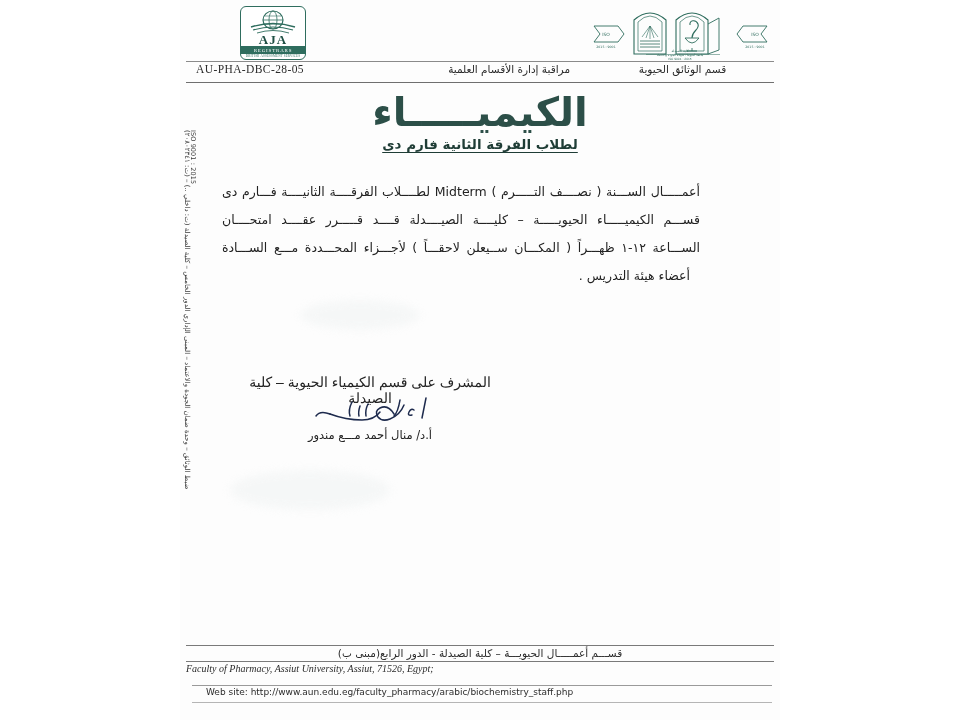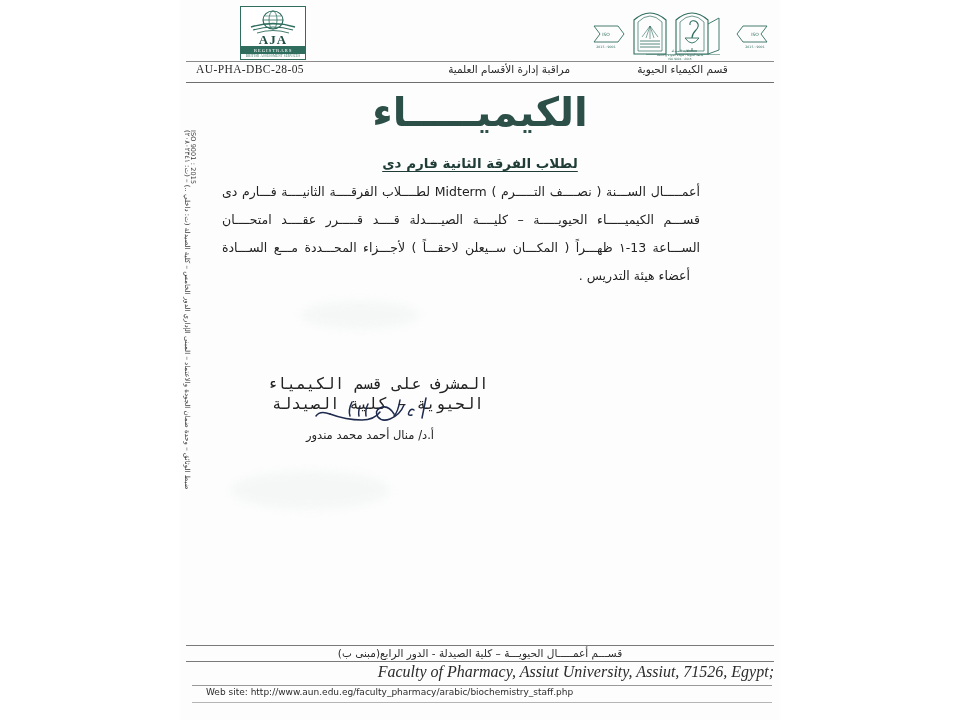--- a/index.html
+++ b/index.html
@@ -36,21 +36,21 @@
     height: 56px;
   }
 
   .aja-logo {
     position: absolute;
     left: 60px;
     top: 2px;
     width: 64px;
     height: 52px;
     border: 1.5px solid #2f6d5e;
-    border-radius: 0;
+    border-radius: 6px;
     background: #ffffff;
     overflow: hidden;
   }
   .aja-globe {
     position: absolute;
     left: 8px;
     top: 3px;
     width: 48px;
     height: 24px;
   }
@@ -190,21 +190,20 @@
     left: 330px;
     top: 136px;
     width: 300px;
     text-align: center;
     font-family: "DejaVu Sans", sans-serif;
     font-size: 13.5px;
     font-weight: bold;
     color: #1f3d36;
     text-decoration: underline;
     text-underline-offset: 3px;
-    margin-top: 19px;
   }
 
   
   .body-block {
     position: absolute;
     left: 222px;
     top: 178px;
     width: 478px;
   }
   .body-line {
@@ -218,26 +217,26 @@
   }
   .body-line.lastline {
     text-align: right;
     text-align-last: right;
     padding-right: 10px;
   }
 
   
   .sig-title {
     position: absolute;
-    left: 248px;
+    left: 240px;
     top: 374px;
     width: 260px;
     text-align: center;
-    font-family: Liberation Mono, monospace;
-    font-size: 16px;
+    font-family: Liberation Sans, sans-serif;
+    font-size: 14px;
     color: #232323;
   }
   .sig-mark {
     position: absolute;
     left: 276px;
     top: 392px;
     width: 170px;
     height: 36px;
   }
   .sig-name {
@@ -276,24 +275,24 @@
     top: 661px;
     width: 588px;
     height: 1.2px;
     background: #7a7a7a;
   }
   .ftr-en {
     position: absolute;
     left: 186px;
     top: 663px;
     width: 588px;
-    text-align: right;
+    text-align: left;
     font-family: "Liberation Serif", serif;
     font-style: italic;
-    font-size: 16px;
+    font-size: 10px;
     color: #2b2b2b;
     direction: ltr;
   }
   .ftr-rule-3 {
     position: absolute;
     left: 192px;
     top: 685px;
     width: 580px;
     height: 1px;
     background: #9a9a9a;
@@ -394,53 +393,53 @@
         <text x="92" y="55.5" font-size="2.9" text-anchor="middle">ISO 9001 : 2015</text>
         <text x="18" y="44" font-size="3.2" text-anchor="middle">9001 : 2015</text>
         <text x="167" y="44" font-size="3.2" text-anchor="middle">9001 : 2015</text>
       </g>
     </svg>
   </div>
 
   <div class="hdr-rule-top"></div>
   <div class="hdr-code">AU-PHA-DBC-28-05</div>
   <div class="hdr-mid">مراقبة إدارة الأقسام العلمية</div>
-  <div class="hdr-right">قسم الكيمياء الحيوية</div>
+  <div class="hdr-right">قسم الوثائق الحيوية</div>
   <div class="hdr-rule-bot"></div>
 
   <div class="side-strip">
     <div class="vtext">ضبط الوثائق – وحدة ضمان الجودة والاعتماد – المبنى الإداري الدور الخامس – كلية الصيدلة (ت: داخلي ..) – (ت: ٢٠٨٠٢٣٤١)</div>
     <div class="vtext line2">ISO 9001 : 2015</div>
   </div>
 
   <div class="title">الكيميـــــاء</div>
   <div class="subtitle">لطلاب الفرقة الثانية فارم دى</div>
 
   <div class="body-block">
     <div class="body-line">أعمـــــال الســـنة ( نصــــف التـــــرم ) Midterm لطــــلاب الفرقــــة الثانيــــة فـــارم دى</div>
     <div class="body-line">قســـم الكيميـــــاء الحيويـــــة – كليــــة الصيــــدلة قــــد قـــــرر عقــــد امتحــــان</div>
-    <div class="body-line">الســـاعة 13-١ ظهـــراً ( المكـــان ســيعلن لاحقـــاً ) لأجـــزاء المحـــددة مـــع الســـادة</div>
+    <div class="body-line">الســـاعة ١٢-١ ظهـــراً ( المكـــان ســيعلن لاحقـــاً ) لأجـــزاء المحـــددة مـــع الســـادة</div>
     <div class="body-line lastline">أعضاء هيئة التدريس .</div>
   </div>
 
   <div class="sig-title">المشرف على قسم الكيمياء الحيوية – كلية الصيدلة</div>
   <svg class="sig-mark" viewBox="0 0 170 36">
     <g fill="none" stroke="#1d2a4d" stroke-width="1.5" stroke-linecap="round">
       <path d="M150,6 L146,26"></path>
       <path d="M138,18 q-3,-2 -5,2 t3,3"></path>
       <path d="M124,8 q-2,12 -6,16"></path>
       <path d="M118,22 q-6,-10 -14,-6 q-6,3 -2,9 q4,5 12,2 q10,-4 14,-14"></path>
       <path d="M104,20 q-6,8 -18,8 q-16,0 -32,-6"></path>
       <path d="M92,12 q-3,6 -2,12"></path>
       <path d="M84,14 q-2,6 -1,10"></path>
       <path d="M76,10 q-4,8 -2,14"></path>
       <path d="M54,22 q-10,-4 -14,2"></path>
     </g>
   </svg>
-  <div class="sig-name">أ.د/ منال أحمد محمد مندور</div>
+  <div class="sig-name">أ.د/ منال أحمد مـــع مندور</div>
 
   <div class="ftr-rule-1"></div>
   <div class="ftr-ar">قســـم أعمـــــال الحيويـــة – كلية الصيدلة - الدور الرابع(مبنى ب)</div>
   <div class="ftr-rule-2"></div>
   <div class="ftr-en">Faculty of Pharmacy, Assiut University, Assiut, 71526, Egypt;</div>
   <div class="ftr-rule-3"></div>
   <div class="web-line">Web site: http://www.aun.edu.eg/faculty_pharmacy/arabic/biochemistry_staff.php</div>
   <div class="ftr-rule-4"></div>
 
 </div>

